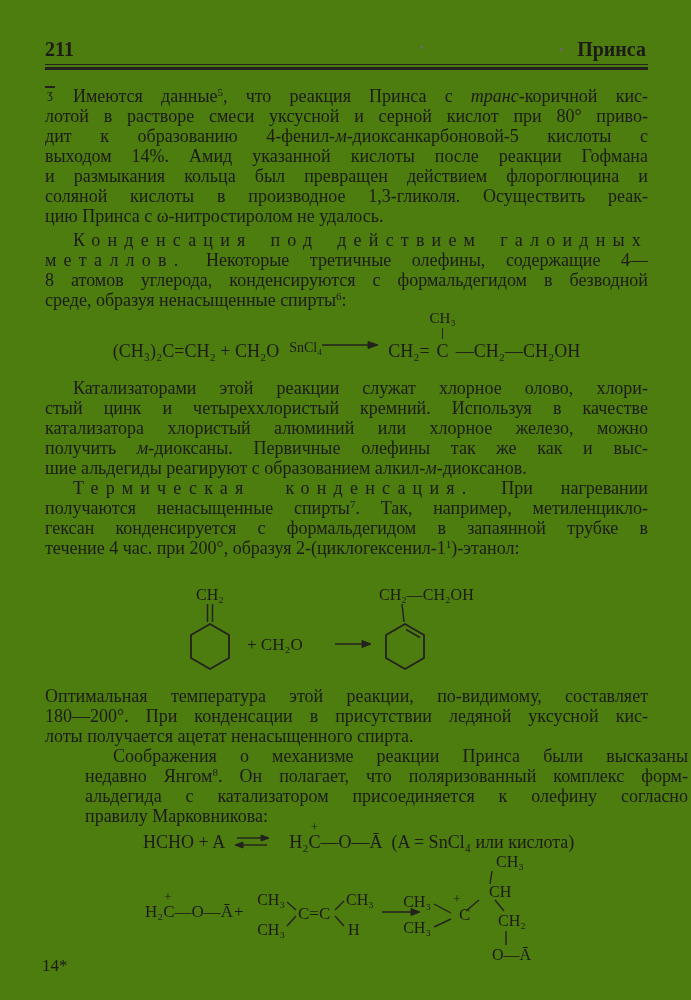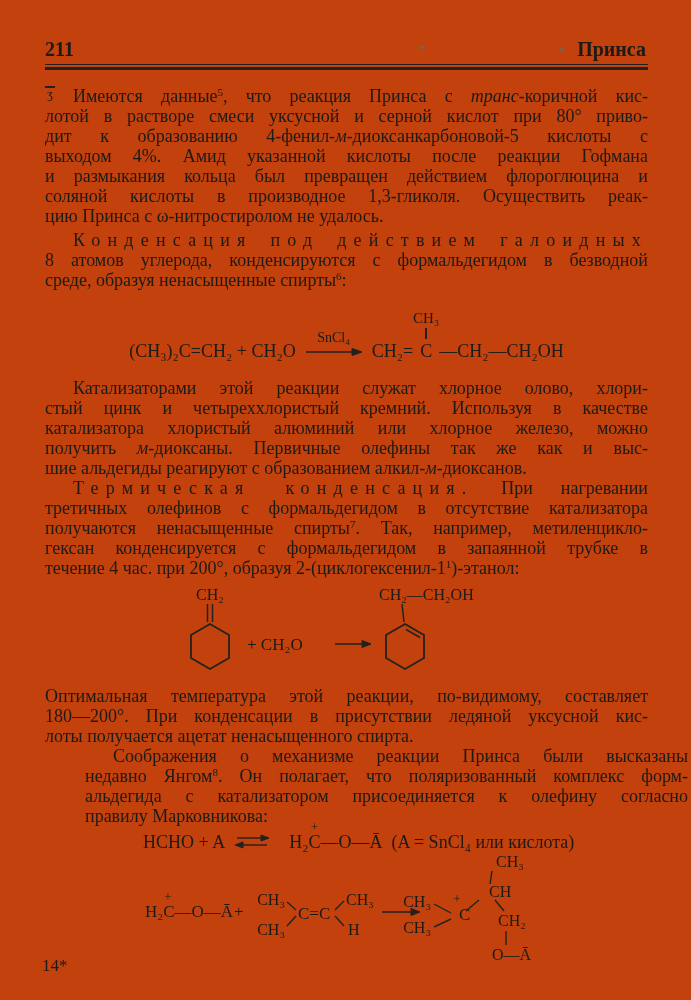--- a/index.html
+++ b/index.html
@@ -1,38 +1,38 @@
 <!DOCTYPE html>
 <html><head>
 <meta charset="utf-8">
 <style>
   html,body{margin:0;padding:0;}
   .sheet{
     position:relative;
     width:691px;height:1000px;
-    background:#c2410c;
+    background:#4d7c0f;
     font-family:"Liberation Serif","DejaVu Serif",serif;
     color:#1c1b18;
     overflow:hidden;
   }
   
   .hdr{position:absolute;top:38px;left:45px;right:45px;display:flex;justify-content:space-between;align-items:baseline;font-size:20px;font-weight:bold;}
   .rule{position:absolute;top:64px;left:45px;right:43px;border-top:1.5px solid #23221f;}
   .rule .thick{height:3px;background:#23221f;margin-top:2px;}
   
   .para{position:absolute;left:45px;width:603px;font-size:18px;line-height:20px;}
   .ln{height:20px;text-align:justify;text-align-last:justify;}
   .ln.last{text-align-last:left;}
   .ln.first{text-indent:28px;}
   .sp{letter-spacing:.40em;}
   sup{font-size:11px;line-height:0;vertical-align:6px;}
   .artifact{display:inline-block;border-top:2.2px solid #23221f;font-size:13px;line-height:11px;padding:0 2px;transform:translateY(-4px);}
   
   .f1{position:absolute;top:310px;left:45px;width:603px;display:flex;justify-content:center;align-items:flex-end;font-size:18px;}
-  .f1 .arrcol{display:flex;flex-direction:column;align-items:center;margin:0 10px 5px;}
+  .f1 .arrcol{display:flex;flex-direction:row;align-items:flex-start;margin:0 10px 5px;}
   .f1 .arrcol .cat{font-size:14px;margin-bottom:1px;}
   .stackC{display:flex;flex-direction:column;align-items:center;}
   .stackC .top{font-size:15px;}
   .vbond{width:1.5px;height:11px;background:#23221f;margin:1px auto 2px;}
   
   .f3{position:absolute;top:822px;left:45px;width:603px;display:flex;align-items:flex-end;font-size:18px;}
   .f3 .lead{margin-left:98px;}
   .f3 .eq{margin:0 10px 4px;}
   .f3 .ion{display:flex;align-items:flex-end;margin-left:10px;}
   .f3 .plus-top{font-size:13px;text-align:center;line-height:10px;}
@@ -61,28 +61,29 @@
       <div class="thick"></div>
     </div>
   <div class="speck" style="left:420px;top:46px;"></div>
   <div class="speck" style="left:560px;top:48px;"></div>
   <div class="speck" style="left:628px;top:118px;"></div>
 
   <div class="para" style="top:86px;">
     <div class="ln"><span class="artifact">ʒ</span> Имеются данные<sup>5</sup>, что реакция Принса с <i>транс</i>-коричной кис-</div>
     <div class="ln">лотой в растворе смеси уксусной и серной кислот при 80° приво-</div>
     <div class="ln">дит к образованию 4-фенил-<i>м</i>-диоксанкарбоновой-5 кислоты с</div>
-    <div class="ln">выходом 4%. Амид указанной кислоты после реакции Гофмана</div>
+    <div class="ln">выходом 14%. Амид указанной кислоты после реакции Гофмана</div>
     <div class="ln">и размыкания кольца был превращен действием флороглюцина и</div>
     <div class="ln">соляной кислоты в производное 1,3-гликоля. Осуществить реак-</div>
     <div class="ln last">цию Принса с ω-нитростиролом не удалось.</div>
   </div>
 
   <div class="para" style="top:230px;">
     <div class="ln first"><span class="sp">Конденсация под действием галоидных</span></div>
+    <div class="ln"><span class="sp">металлов.</span> Некоторые третичные олефины, содержащие 4—</div>
     <div class="ln">8 атомов углерода, конденсируются с формальдегидом в безводной</div>
     <div class="ln last">среде, образуя ненасыщенные спирты<sup>6</sup>:</div>
   </div>
 
   <div class="f1">
     <span>(CH₃)₂C=CH₂ + CH₂O</span>
     <span class="arrcol">
       <span class="cat">SnCl₄</span>
       <svg width="56" height="10" style="position:static;">
         <line x1="0" y1="5" x2="47" y2="5" stroke-width="1.5"></line>
@@ -101,21 +102,20 @@
   <div class="para" style="top:378px;">
     <div class="ln first">Катализаторами этой реакции служат хлорное олово, хлори-</div>
     <div class="ln">стый цинк и четыреххлористый кремний. Используя в качестве</div>
     <div class="ln">катализатора хлористый алюминий или хлорное железо, можно</div>
     <div class="ln">получить <i>м</i>-диоксаны. Первичные олефины так же как и выс-</div>
     <div class="ln last">шие альдегиды реагируют с образованием алкил-<i>м</i>-диоксанов.</div>
   </div>
 
   <div class="para" style="top:478px;">
     <div class="ln first"><span class="sp">Термическая конденсация.</span> При нагревании</div>
-    <div class="ln">третичных олефинов с формальдегидом в отсутствие катализатора</div>
     <div class="ln">получаются ненасыщенные спирты<sup>7</sup>. Так, например, метиленцикло-</div>
     <div class="ln">гексан конденсируется с формальдегидом в запаянной трубке в</div>
     <div class="ln last">течение 4 час. при 200°, образуя 2-(циклогексенил-1<sup>1</sup>)-этанол:</div>
   </div>
 
   <svg style="left:165px;top:584px;" width="340" height="104" viewBox="0 0 340 104">
     <text x="45" y="16" text-anchor="middle">CH₂</text>
     <line x1="42.5" y1="20" x2="42.5" y2="38" stroke-width="1.5"></line>
     <line x1="47.5" y1="20" x2="47.5" y2="38" stroke-width="1.5"></line>
     <polygon points="45,40 64,51 64,74 45,85 26,74 26,51" fill="none" stroke-width="1.8"></polygon>

